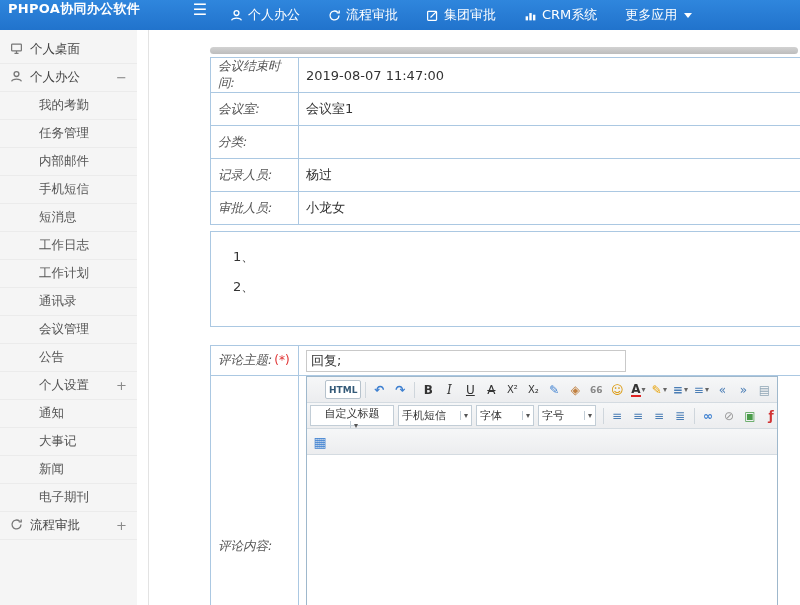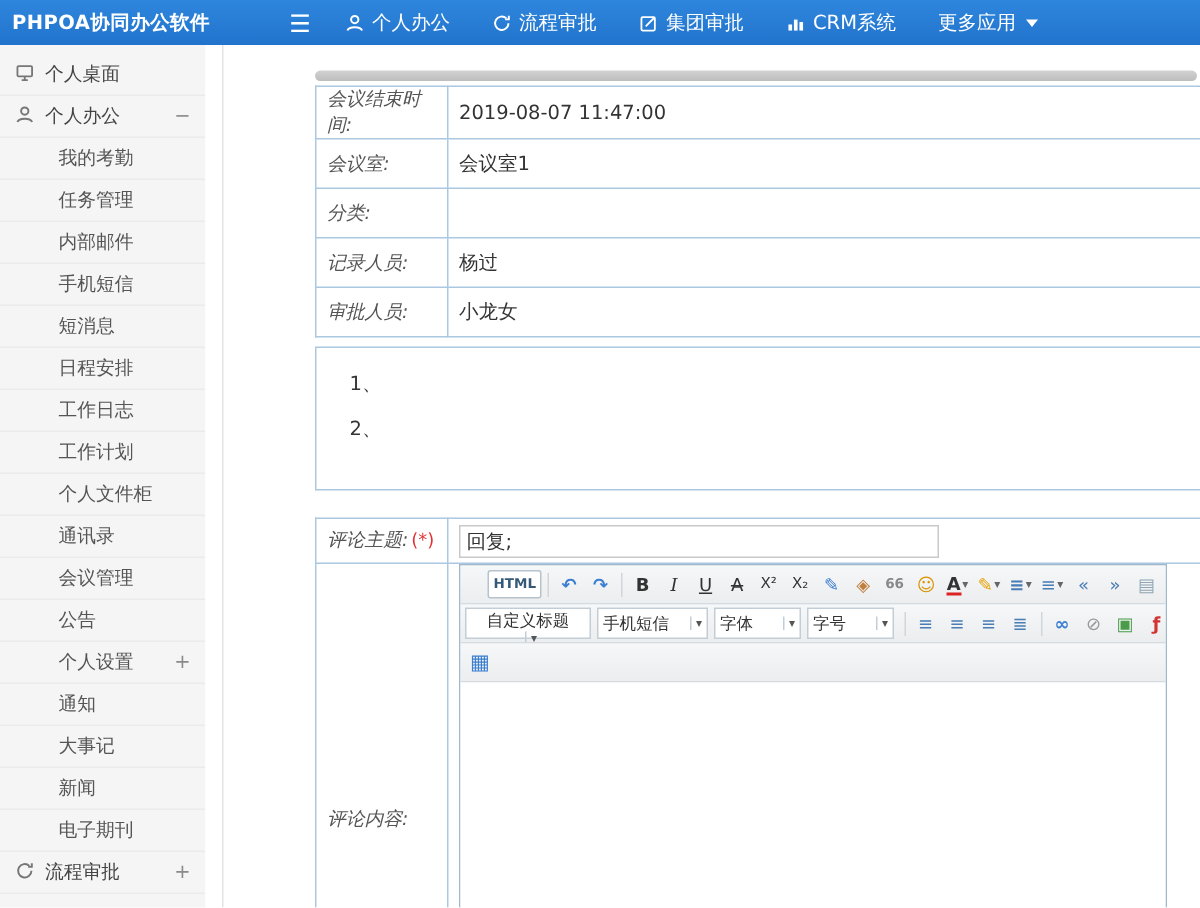--- a/index.html
+++ b/index.html
@@ -1,21 +1,21 @@
 <!DOCTYPE html>
 <html><head>
 <meta charset="utf-8">
 <style>
   * { box-sizing: border-box; margin: 0; padding: 0; }
   html,body { width: 800px; height: 605px; overflow: hidden; }
   body { font-family: "DejaVu Sans", "Liberation Sans", sans-serif; background: #fff; position: relative; }
 
   
   .topbar { position: absolute; top: 0; left: 0; width: 800px; height: 30px;
-    background: linear-gradient(#2f86dd, #2173cc); display: flex; align-items: center; color: #fff; z-index: 5; }
+    background: linear-gradient(#2f86dd, #2173cc); display: flex; color: #fff; z-index: 5; }
   .brand { padding-left: 8px; font-size: 13px; font-weight: bold; width: 186px; letter-spacing: .3px; }
   .menu-toggle { width: 28px; text-align: center; font-size: 16px; cursor: pointer; }
   .nav { display: flex; align-items: center; margin-left: 16px; }
   .nav-item { display: flex; align-items: center; gap: 5px; font-size: 13px; cursor: pointer; margin-right: 28px; white-space: nowrap; }
   .nav-item svg { display: block; }
   .chevron-down { width: 0; height: 0; border-left: 4px solid transparent; border-right: 4px solid transparent; border-top: 5px solid #fff; margin-left: 2px; }
 
   
   .sidebar { position: absolute; top: 30px; left: 0; width: 137px; height: 600px; background: #f5f5f5; padding-top: 6px; overflow: hidden; }
   .side-item { height: 28px; display: flex; align-items: center; gap: 7px; padding: 0 10px; border-bottom: 1px solid #ebebeb; font-size: 12.5px; color: #444; cursor: pointer; }
@@ -133,30 +133,24 @@
   <div class="side-item sub">
       <span>内部邮件</span>
     </div>
   <div class="side-item sub">
       <span>手机短信</span>
     </div>
   <div class="side-item sub">
       <span>短消息</span>
     </div>
   <div class="side-item sub">
-      <span>日程安排</span>
-    </div>
-  <div class="side-item sub">
       <span>工作日志</span>
     </div>
   <div class="side-item sub">
       <span>工作计划</span>
-    </div>
-  <div class="side-item sub">
-      <span>个人文件柜</span>
     </div>
   <div class="side-item sub">
       <span>通讯录</span>
     </div>
   <div class="side-item sub">
       <span>会议管理</span>
     </div>
   <div class="side-item sub">
       <span>公告</span>
     </div>

